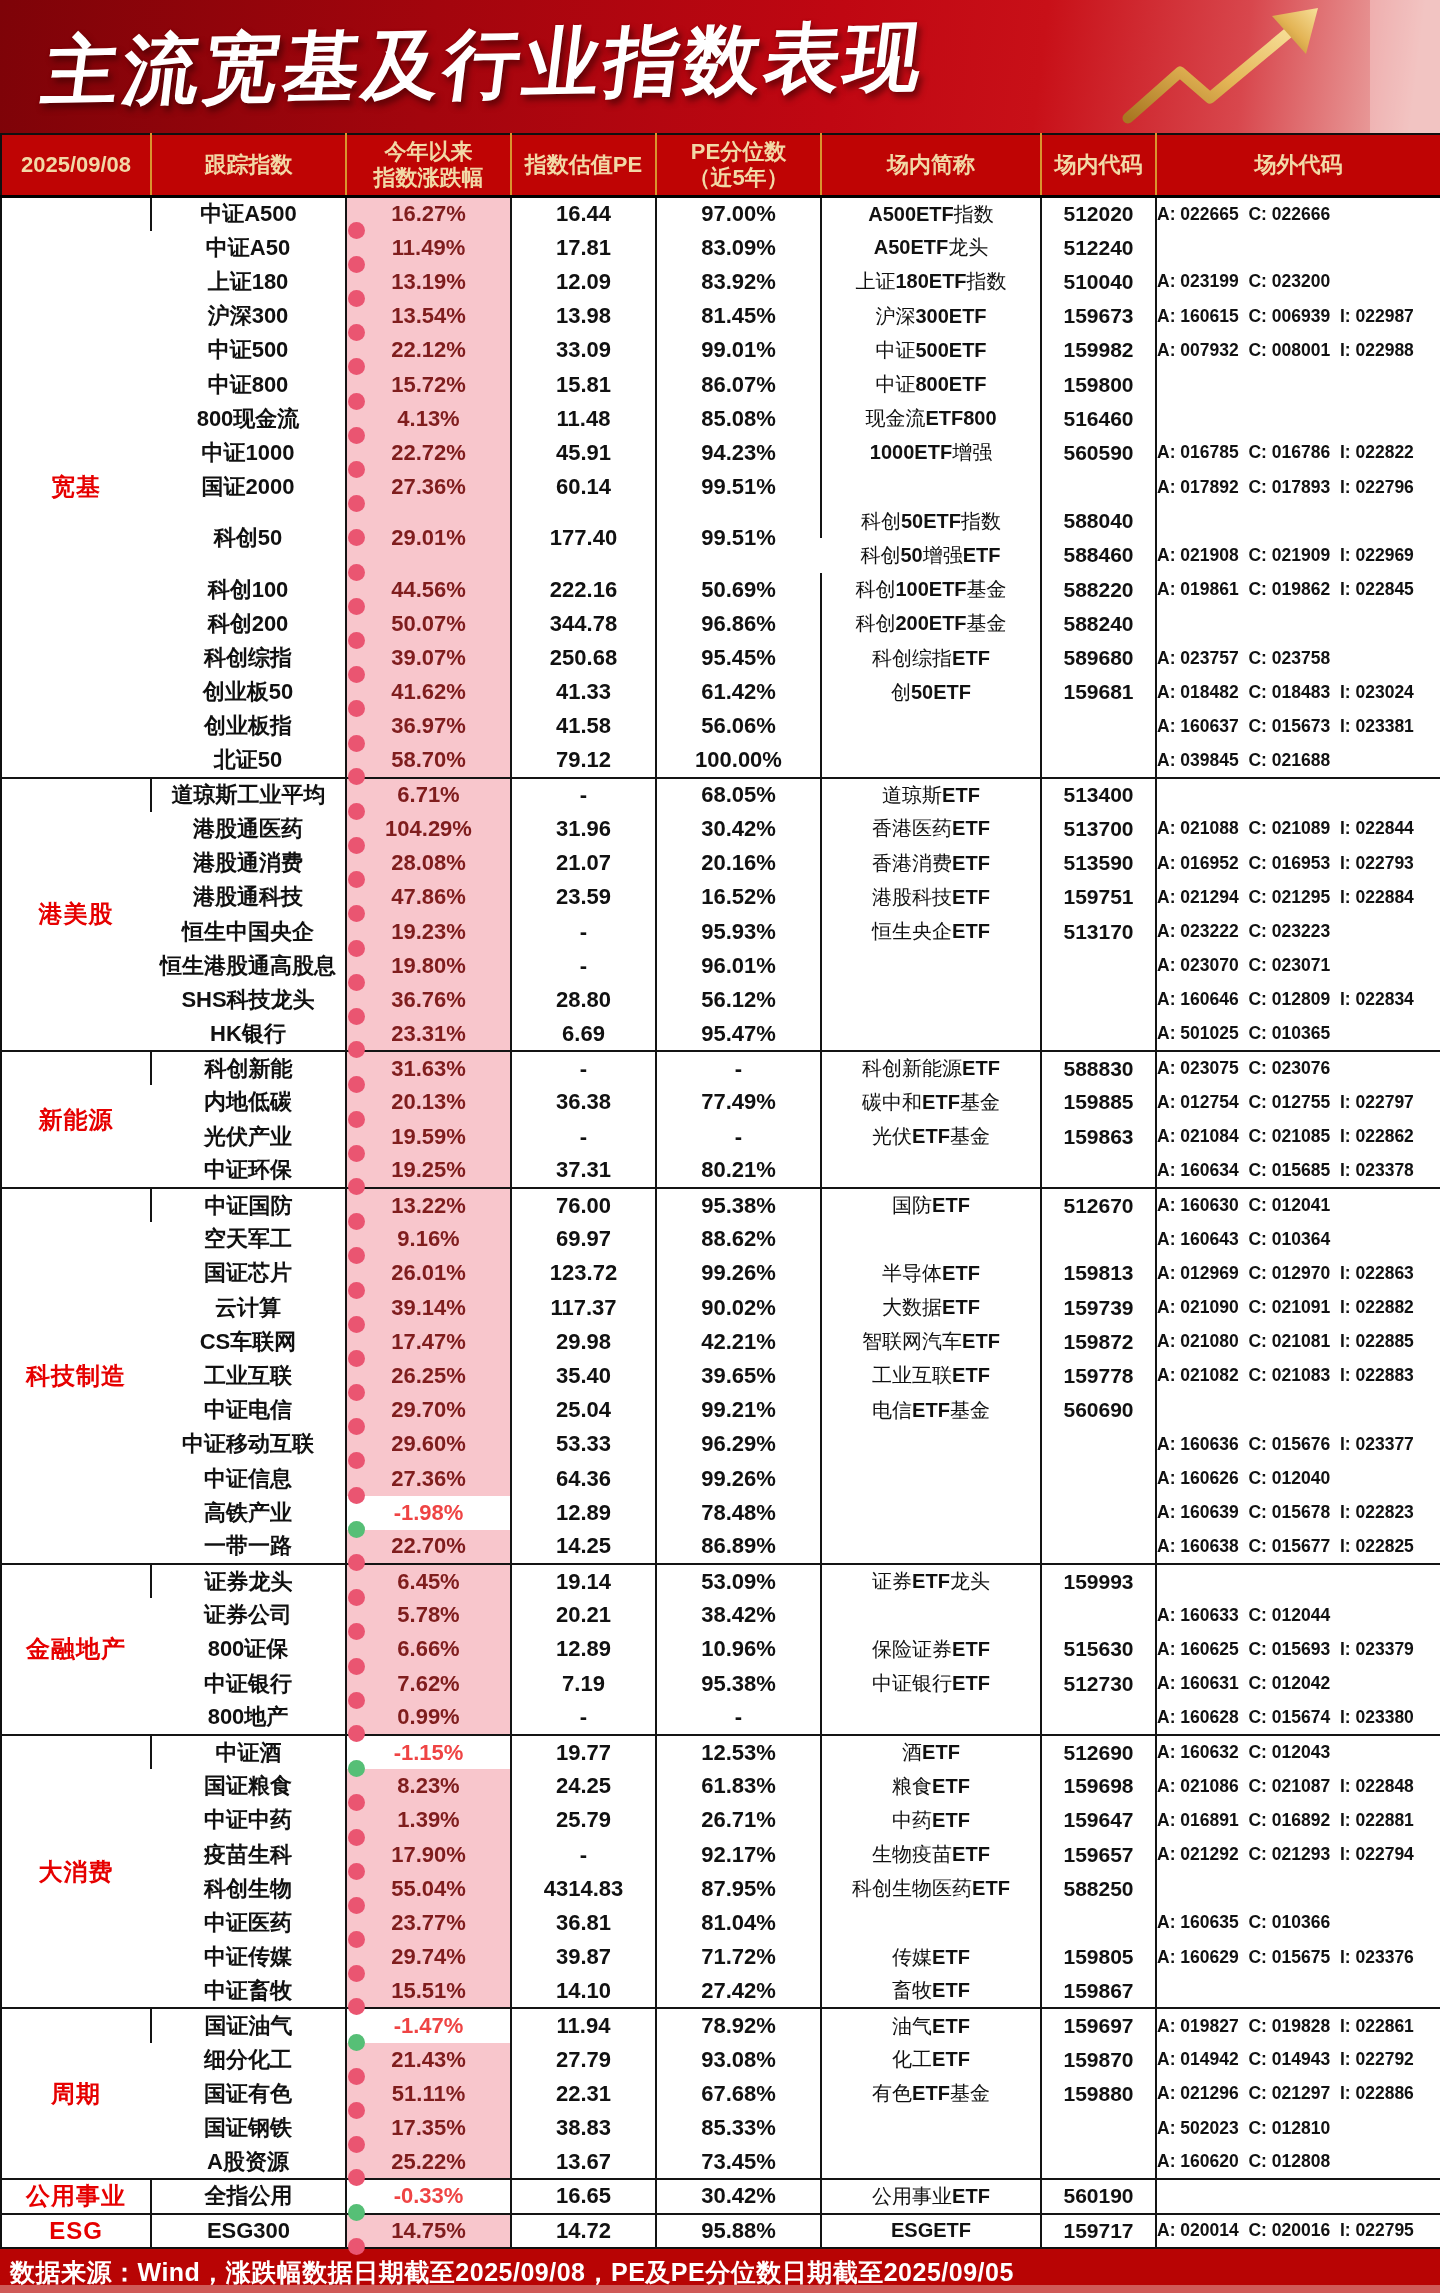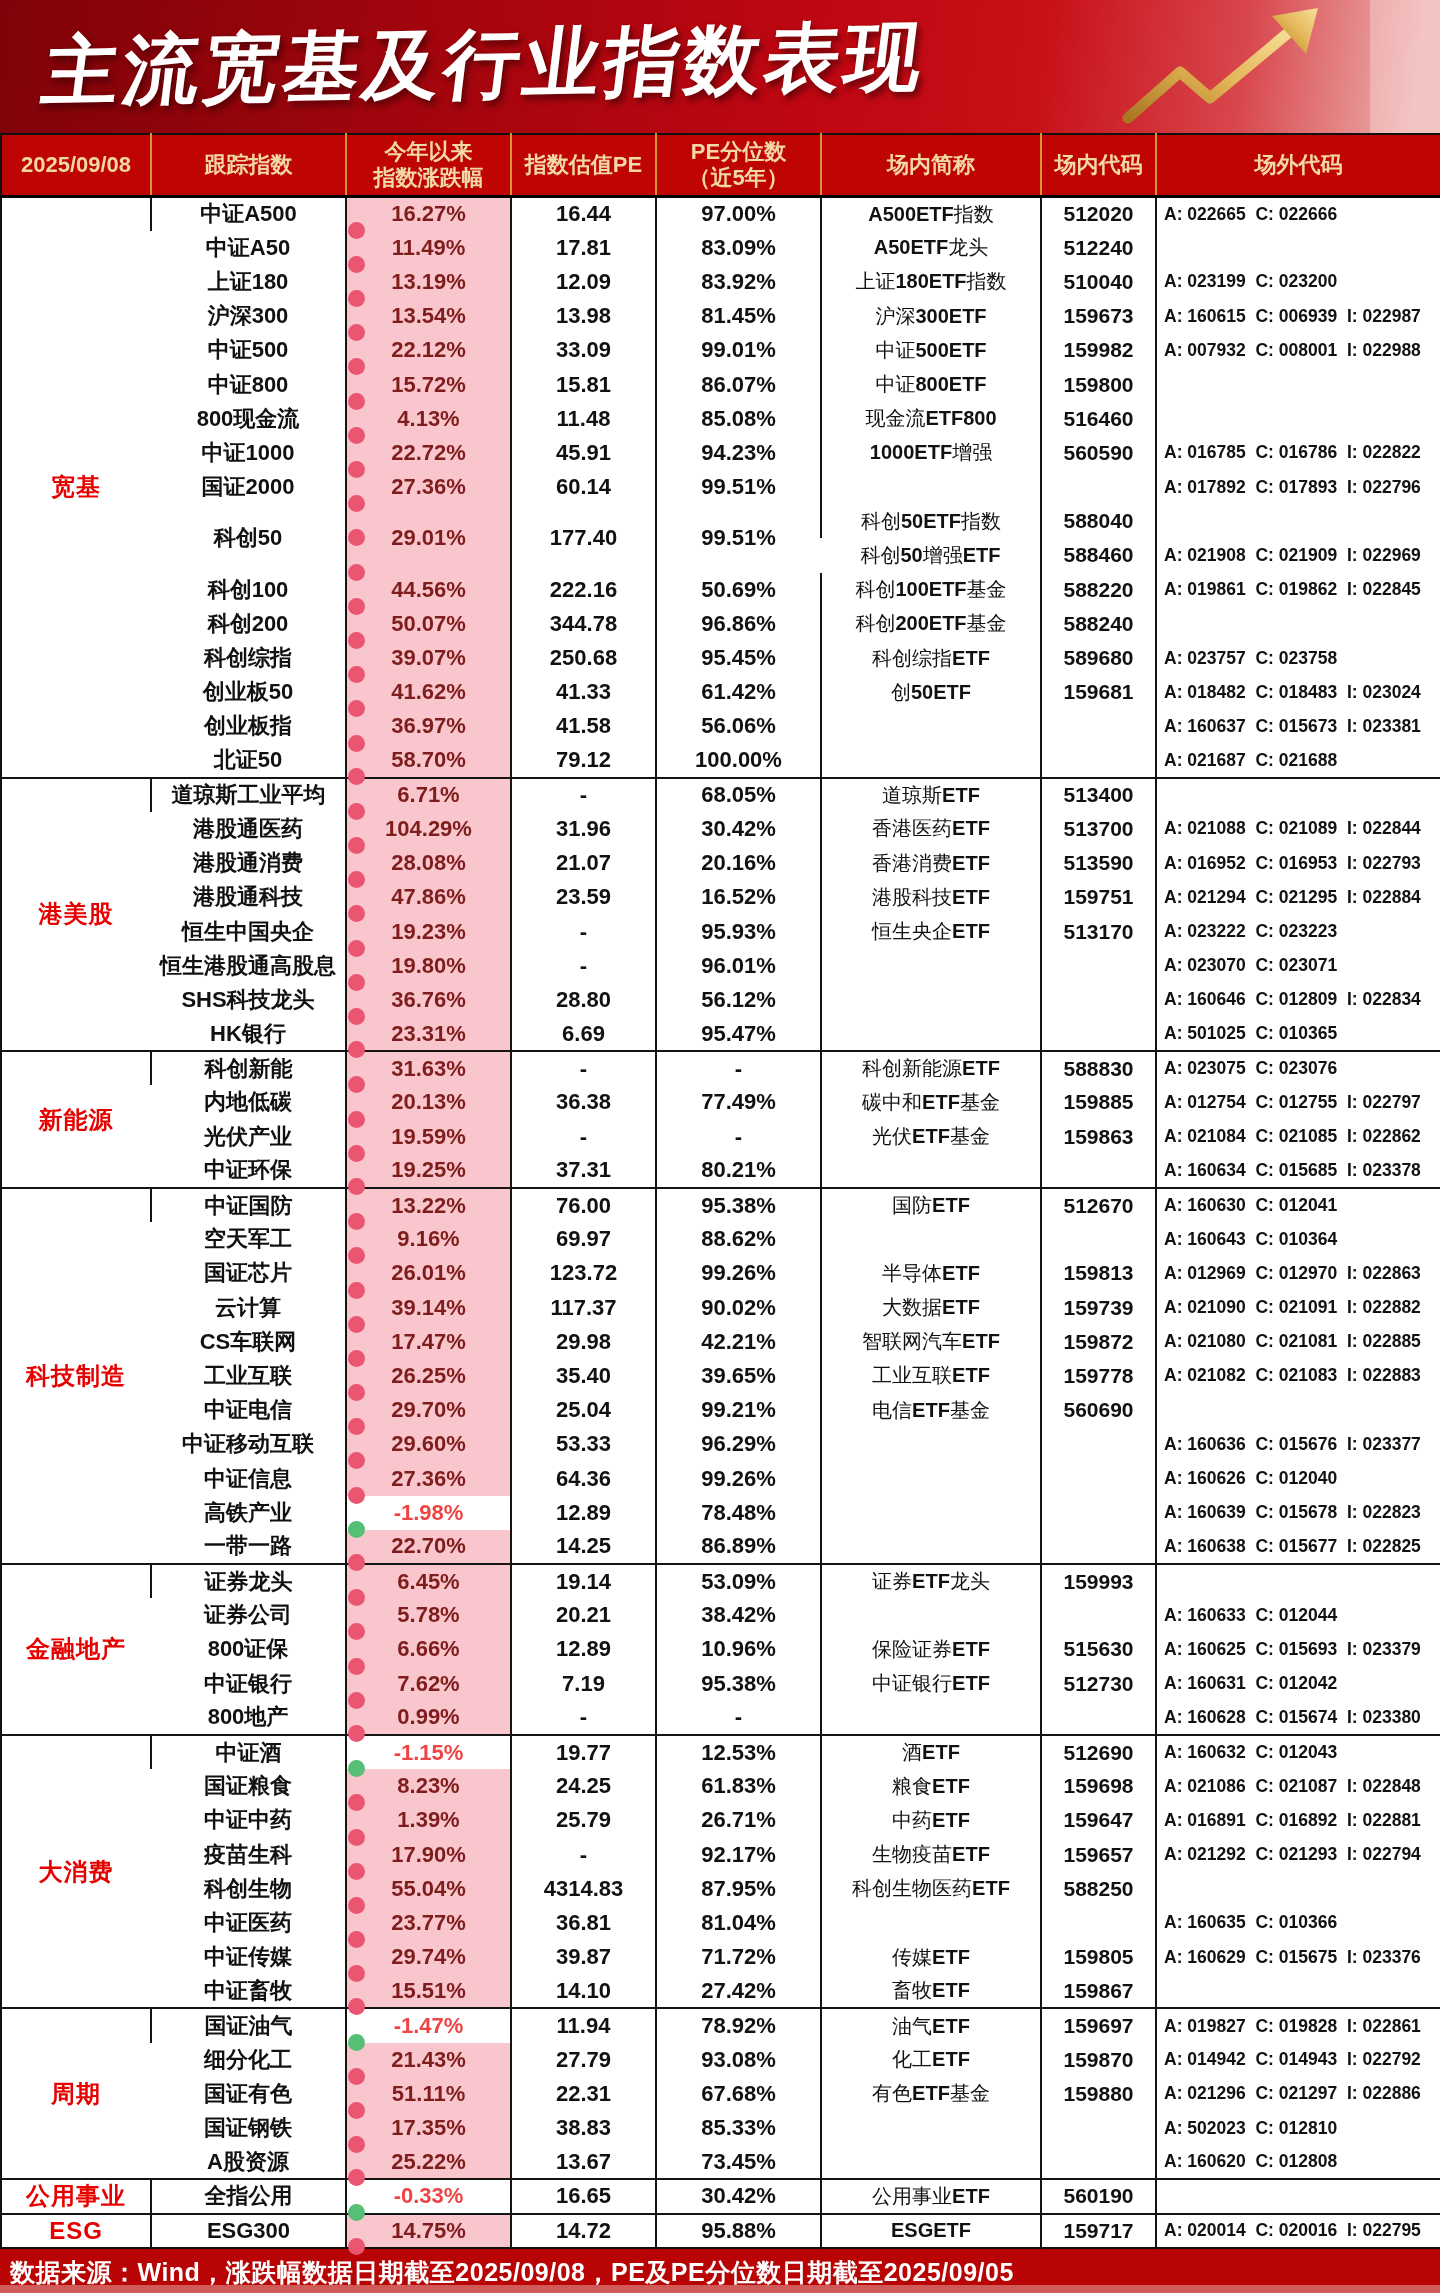--- a/index.html
+++ b/index.html
@@ -49,21 +49,21 @@
   .c-pct.neg{background:#ffffff;color:#ef4444;}
   .dot{
     position:absolute;left:1px;width:17px;height:17px;border-radius:50%;
     background:#ea5571;z-index:2;pointer-events:none;
   }
   .c-pct.neg .dot{background:#56bf76;}
   .c-pe,.c-q{font-weight:bold;font-size:22px;}
   .c-abbr{font-size:20px;font-weight:normal;}
   .c-abbr b{font-weight:bold;}
   .c-code{font-weight:bold;font-size:21px;}
-  .c-otc{font-weight:bold;font-size:17.5px;text-align:left;padding-left:7px;white-space:pre;}
+  .c-otc{font-weight:bold;font-size:17.5px;text-align:left;white-space:pre;}
   
   .source-bar{
     height:48px;display:flex;align-items:center;padding-left:10px;box-sizing:border-box;
     background:linear-gradient(#b80404 0 76%,#cf5a58 76% 100%);
     color:#ffffff;font-weight:bold;font-size:25px;letter-spacing:.5px;
   }
 </style>
 </head>
 <body>
 
@@ -249,21 +249,21 @@
           <td class="c-code"></td>
           <td class="c-otc">A: 160637  C: 015673  I: 023381</td>
         </tr>
         <tr>
           <td class="c-idx" rowspan="1">北证50</td>
           <td class="c-pct" rowspan="1">58.70%<span class="dot" style="top: calc(100% - 9px);"></span></td>
           <td class="c-pe" rowspan="1">79.12</td>
           <td class="c-q" rowspan="1">100.00%</td>
           <td class="c-abbr"></td>
           <td class="c-code"></td>
-          <td class="c-otc">A: 021687  C: 021688</td>
+          <td class="c-otc">A: 039845  C: 021688</td>
         </tr>
         <tr class="sec-top">
           <td class="c-cat" rowspan="8">港美股</td>
           <td class="c-idx" rowspan="1">道琼斯工业平均</td>
           <td class="c-pct" rowspan="1">6.71%<span class="dot" style="top: calc(100% - 9px);"></span></td>
           <td class="c-pe" rowspan="1">-</td>
           <td class="c-q" rowspan="1">68.05%</td>
           <td class="c-abbr">道琼斯<b>ETF</b></td>
           <td class="c-code">513400</td>
           <td class="c-otc"></td>

